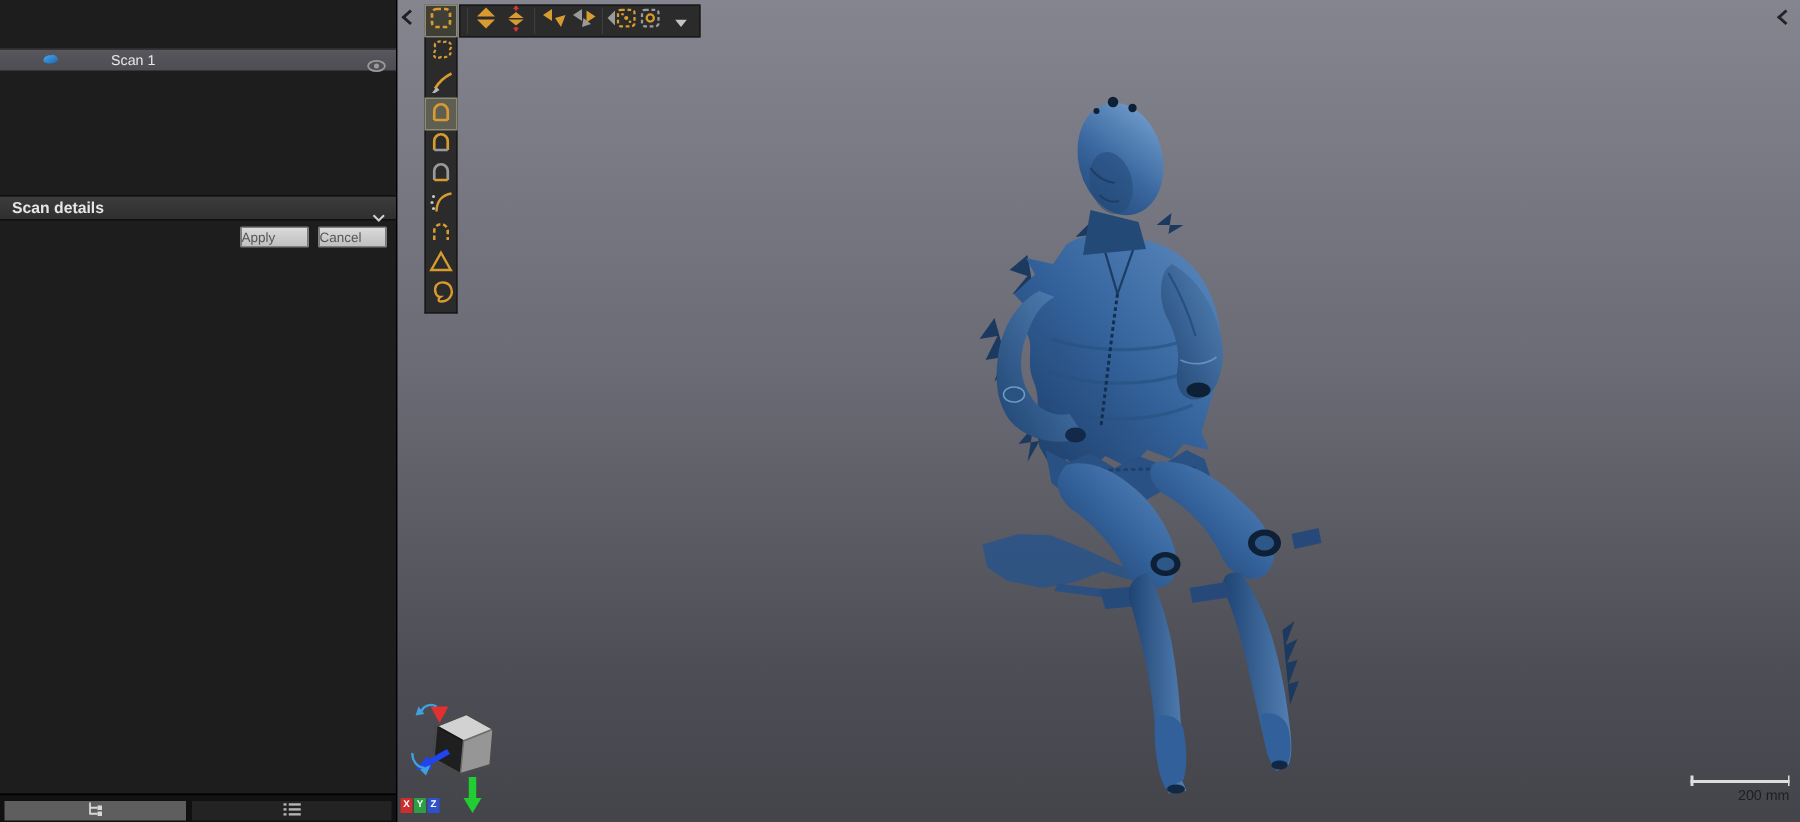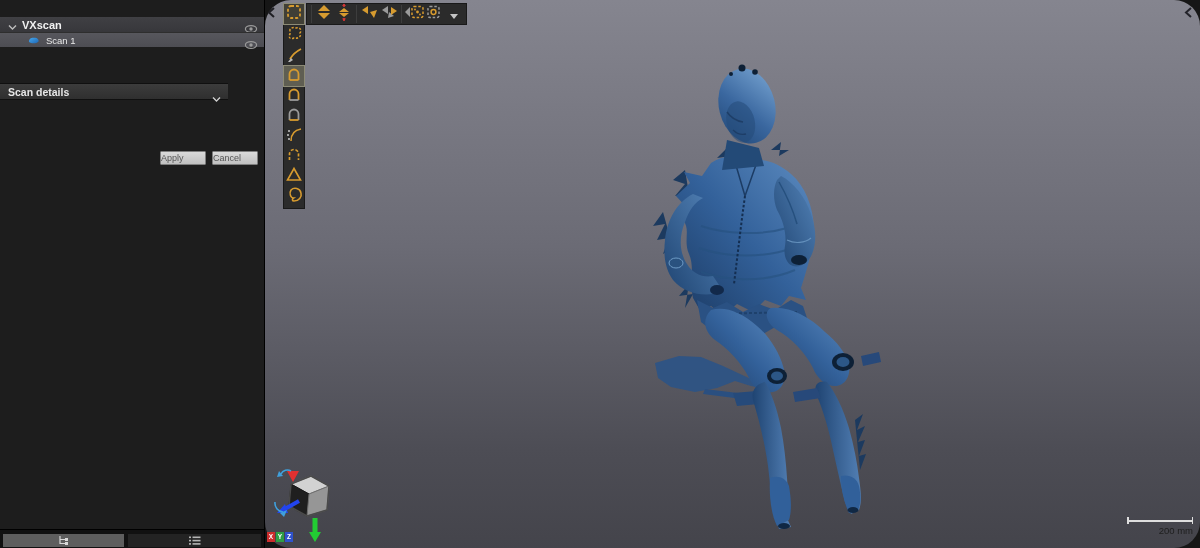--- a/index.html
+++ b/index.html
@@ -8,46 +8,46 @@
 
   
   .sidebar { position:absolute; left:0; top:0; width:265px; height:548px;
              background:#1d1d1d; border-right:1px solid #000; }
   .nav-header { position:absolute; left:0; top:0; width:264px; height:17px;
                 background:linear-gradient(#353535,#2a2a2a); border-bottom:1px solid #121212;
                 font-size:10.5px; font-weight:bold; color:#e3e3e3; line-height:17px; padding-left:8px; }
   .nav-header .caret { position:absolute; right:7px; top:5px; }
   .tree-row { position:absolute; left:0; width:264px; height:15px; display:flex; align-items:center; }
   .row-root { top:17px; background:linear-gradient(#404044,#37373b); }
-  .row-scan { top:32px; background:linear-gradient(#57575d,#4d4d53); border-top:1px solid #2e2e2e; }
+  .row-scan { top:32px; background:linear-gradient(#57575d,#4d4d53); border-top:1px solid #2e2e2e;gap:28px; }
   .row-root .lbl { font-size:11px; font-weight:bold; color:#f1f1f1; margin-left:5px; }
   .row-scan .lbl { font-size:9.5px; color:#e8e8e8; margin-left:6px; }
   .tree-chev { margin-left:8px; }
   .scan-ico { margin-left:28px; }
   .eye { position:absolute; right:6px; top:3px; }
-  .sec-header { position:absolute; left:0; width:228px; height:17px;
+  .sec-header { position:absolute; left:0; width:264px; height:17px;
                 background:linear-gradient(#3c3c3c,#2f2f2f);
                 border-top:1px solid #101010; border-bottom:1px solid #101010;
-                font-size:10.5px; font-weight:bold; color:#e6e6e6; line-height:16px; padding-left:8px; }
+                font-size:10.5px; font-weight:bold; color:#e6e6e6; line-height:16px; padding-left:8px;margin-top:47px; }
   .sec-header .caret { position:absolute; right:7px; top:6px; }
   .sec1 { top:83px; } .sec2 { top:103px; }
   .act-btn { position:absolute; top:125px; width:46px; height:14px;
              background:linear-gradient(#dadada,#c0c0c0); border:1px solid #7e7e7e; border-radius:1px;
              font-size:9px; color:#565656; text-align:left; line-height:12px;
              font-family:"Liberation Sans",sans-serif; cursor:default;margin-top:26px; }
   .apply { left:160px; } .cancel { left:212px; }
   .bottom-bar { position:absolute; left:0; top:529px; width:264px; height:19px;
                 background:#111; border-top:1px solid #000; }
   .view-tab { position:absolute; top:4px; height:13px; display:flex; align-items:center; justify-content:center; }
   .tab-tree { left:3px; width:121px; background:#5e5e5e; }
   .tab-list { left:128px; width:133px; background:#232323; }
 
   
   .viewport { position:absolute; left:265px; top:0; width:935px; height:548px;
-              background:linear-gradient(180deg,#85858f 0%,#6b6b75 45%,#4d4d55 82%,#44444b 100%);border-radius:26px; }
+              background:linear-gradient(180deg,#85858f 0%,#6b6b75 45%,#4d4d55 82%,#44444b 100%); }
   .model-svg { position:absolute; left:0; top:0; }
 
   .collapse-chev { position:absolute; width:10px; height:12px; }
   .chev-left-top { left:2px; top:4px; }
   .chev-right-top { left:919px; top:4px; }
 
   .corner-btn { position:absolute; left:18px; top:3px; width:22px; height:22px;
                 background:#403f36; border:1px solid #8d8b76; display:flex; align-items:center; justify-content:center; }
   .htoolbar { position:absolute; left:41px; top:3px; height:22px; background:#2b2b2b;
               border:1px solid #191919; display:flex; align-items:center; padding:0 2px; }
@@ -72,34 +72,20 @@
   .slabel { font-size:9.5px; color:#1e1e1e; text-align:right; margin-top:1px; }
 </style>
 </head>
 <body>
 
 <div id="app">
 
   <div class="sidebar">
 
 
-    <div class="tree-row row-root">
-      <span class="tree-chev">
-        <svg width="9" height="6">
-            <polyline points="1,1.5 4.5,5 8,1.5" fill="none" stroke="#bdbdbd" stroke-width="1.4"></polyline>
-          </svg>
-      </span>
-      <span class="lbl">VXscan</span>
-      <span class="eye">
-        <svg width="14" height="10">
-            <ellipse cx="7" cy="5" rx="5.6" ry="3.4" fill="none" stroke="#9a9a9a" stroke-width="1.2"></ellipse>
-            <circle cx="7" cy="5" r="1.7" fill="#9a9a9a"></circle>
-          </svg>
-      </span>
-    </div>
 
     <div class="tree-row row-scan">
       <span class="scan-ico">
         <svg width="12" height="9">
           <defs>
               <linearGradient id="sg" x1="0" y1="0" x2="1" y2="1">
             <stop offset="0" stop-color="#46a8ee"></stop>
                 <stop offset="1" stop-color="#1d66b4"></stop>
               </linearGradient>
             </defs>

